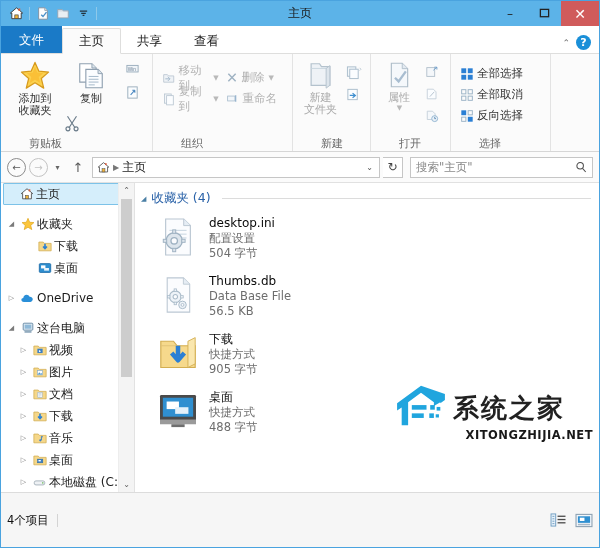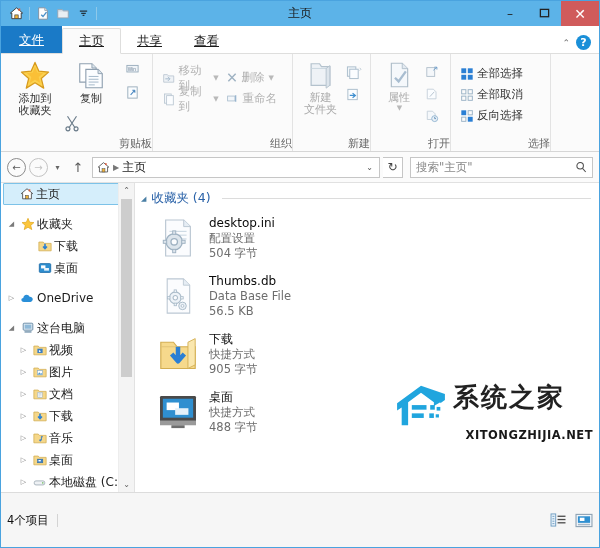--- a/index.html
+++ b/index.html
@@ -20,39 +20,39 @@
   .title-text{position:absolute;left:0;right:0;text-align:center;
     font-size:12px;color:#1a1a1a;line-height:25px;pointer-events:none;}
   .winbtns{margin-left:auto;display:flex;height:25px;}
   .winbtn{width:34px;height:25px;display:flex;align-items:center;justify-content:center;
     font-size:12px;color:#222;}
   .winbtn.close{background:#d05b5b;color:#fff;width:38px;font-size:14px;}
 
   
   .tabstrip{height:27px;background:#ffffff;display:flex;align-items:flex-end;
     border-bottom:1px solid #dededd;flex:none;position:relative;}
-  .tab{padding:0 16px;height:24px;line-height:24px;font-size:12.5px;color:#1b1b1b;text-decoration:underline;}
+  .tab{padding:0 16px;height:24px;line-height:24px;font-size:12.5px;color:#1b1b1b;}
   .tab.file{background:#1a7ac7;color:#fff;height:27px;line-height:27px;
     padding:0 18px;font-size:12.5px;}
   .tab.active{background:#fbfbfb;border:1px solid #dededd;border-bottom:1px solid #fbfbfb;
     margin-bottom:-1px;border-radius:2px 2px 0 0;}
   .tabstrip-right{margin-left:auto;display:flex;align-items:center;gap:6px;
     padding-right:8px;padding-bottom:3px;}
   .chev-up{font-size:9px;color:#6a6a6a;}
   .help-icon{width:15px;height:15px;border-radius:50%;background:#1a8fd8;color:#fff;
     font-size:11px;font-weight:bold;display:flex;align-items:center;justify-content:center;}
 
   
   .ribbon{height:97px;background:#fbfbfb;border-bottom:1px solid #d6d6d6;
     display:flex;flex:none;position:relative;}
   .rgroup{display:flex;flex-direction:column;height:100%;position:relative;
     border-right:1px solid #e3e3e3;box-sizing:border-box;}
   .rgroup:last-child{border-right:none;}
   .rbody{flex:1;display:flex;align-items:flex-start;padding:4px 6px 0 6px;}
-  .rlabel{height:15px;line-height:15px;text-align:right;font-size:11px;color:#666;}
+  .rlabel{height:15px;line-height:15px;text-align:left;font-size:11px;color:#666;margin-left:28px;}
 
   .bigbtn{width:56px;display:flex;flex-direction:column;align-items:center;
     padding-top:2px;}
   .bigbtn .lbl{font-size:11px;color:#333;text-align:center;line-height:12px;margin-top:2px;}
   .bigbtn .lbl.dim{color:#a9a9a9;}
 
   .smallcol{display:flex;flex-direction:column;justify-content:flex-start;padding-top:3px;}
   .smallbtn{display:flex;align-items:center;height:21px;gap:3px;padding:0 3px;}
   .smallbtn .slbl{font-size:11.5px;color:#b2b2b2;}
   .smallbtn .slbl.on{color:#333;}
@@ -99,32 +99,32 @@
   .tlbl{white-space:nowrap;}
 
   .splitter{width:1px;background:#e2e2e2;flex:none;}
 
   .filepane{flex:1;background:#fff;position:relative;overflow:hidden;}
   .grouphdr{display:flex;align-items:center;gap:5px;padding:7px 8px 2px 6px;}
   .grouphdr .gtw{font-size:7px;color:#4a7fa5;}
   .grouphdr .gname{font-size:12.5px;color:#2a62a8;}
   .grouphdr .gline{flex:1;height:1px;background:#dcdcdc;margin-left:6px;}
 
-  .fitem{display:flex;align-items:center;padding:6px 0 6px 22px;gap:10px;}
+  .fitem{display:flex;align-items:flex-start;padding:6px 0 6px 22px;gap:10px;}
   .ficon{width:42px;height:44px;flex:none;display:flex;align-items:center;justify-content:center;}
   .fmeta{display:flex;flex-direction:column;justify-content:center;padding-top:1px;}
   .fname{font-size:12px;color:#0a0a0a;line-height:15px;}
   .ftype{font-size:11.5px;color:#6d6d6d;line-height:15px;}
   .fsize{font-size:11.5px;color:#6d6d6d;line-height:15px;}
 
   .watermark{position:absolute;right:6px;bottom:50px;width:200px;opacity:.97;
     pointer-events:none;}
   .wm-txt{font-size:26px;font-weight:bold;color:#1a1a1a;letter-spacing:2px;line-height:28px;}
   .wm-sub{font-size:11.5px;font-weight:bold;color:#111;letter-spacing:.5px;}
-  .wm-row{display:flex;align-items:flex-start;gap:4px;}
+  .wm-row{display:flex;align-items:center;gap:4px;}
 
   
   .statusbar{height:22px;background:#f6f6f6;border-top:1px solid #dcdcdc;
     display:flex;align-items:center;padding:16px 6px;flex:none;}
   .statustext{font-size:11.5px;color:#111;}
   .statusdiv{width:1px;height:13px;background:#d4d4d4;margin-left:8px;}
   .viewbtns{margin-left:auto;display:flex;gap:6px;align-items:center;}
   .vbtn{width:19px;height:16px;display:flex;align-items:center;justify-content:center;}
 </style>
 </head>

